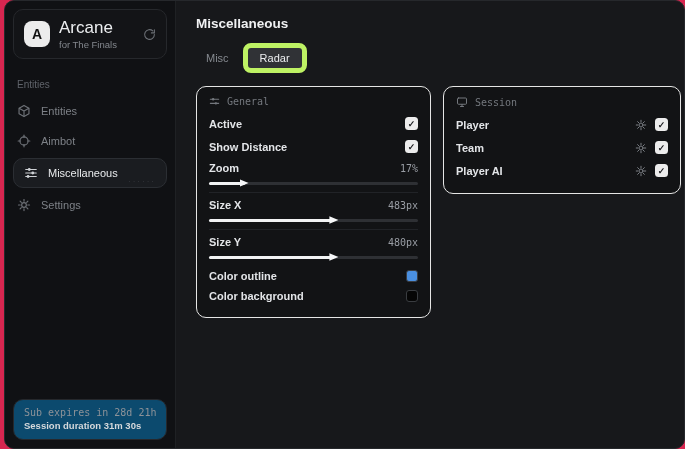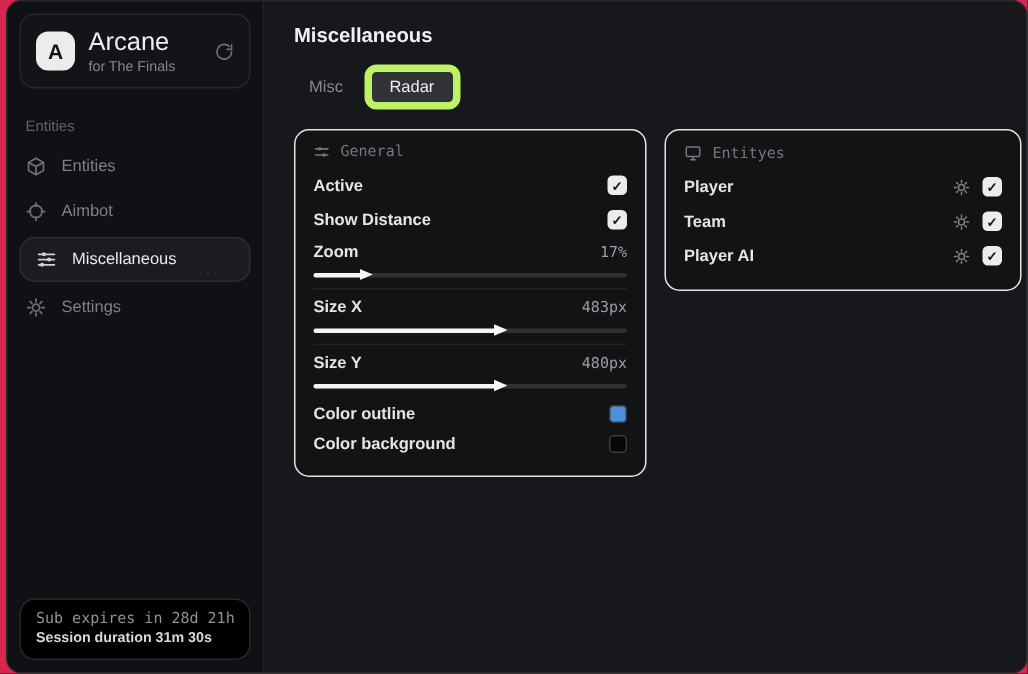--- a/index.html
+++ b/index.html
@@ -28,21 +28,21 @@
   .nav-item { display:flex; align-items:center; gap:10px; padding:8px 12px; font-size:11px;
               color:#7d8187; cursor:pointer; }
   .nav-item .icon { color:#6d7177; }
   .nav-item.active { position:relative; margin:2px 8px; padding:7px 10px; background:#1a1c20;
                      border:1px solid #2b2e33; border-radius:10px; color:#e8eaec; }
   .nav-item.active .icon { color:#cfd2d6; }
   .dots { position:absolute; right:10px; bottom:1px; font-size:8px; letter-spacing:2px; color:#35383d; }
   .dots::after { content:"······"; }
 
   .side-footer { margin:auto 8px 8px; padding:7px 10px 8px; border:1px solid #26282c;
-                 border-radius:10px; background:#000000; }
+                 border-radius:10px; background:#0c4a6e; }
   .sub-line { font-family:"DejaVu Sans Mono", monospace; font-size:10px; color:#8d9298; white-space:nowrap; }
   .session-line { margin-top:2px; font-size:9.5px; font-weight:bold; color:#d6d9dc; }
 
   
   .main { flex:1; padding:15px 16px 0 20px; }
   .page-title { font-size:13.5px; font-weight:bold; color:#f0f1f3; }
   .tabs { display:flex; align-items:center; gap:4px; margin-top:12px; }
   .tab { font-size:11px; color:#85898f; padding:5px 10px; border-radius:8px; cursor:pointer; }
   .tab.active { background:#303236; border:5px solid #bef264; color:#eceef0; padding:4px 12px; }
 
@@ -240,21 +240,21 @@
 
         <section class="card entities">
           <div class="card-header">
             <span class="icon">
               <svg width="12" height="12" viewBox="0 0 24 24" fill="none" stroke="currentColor" stroke-width="2" stroke-linecap="round">
                 <rect x="3" y="4" width="18" height="12.5" rx="2"></rect>
                   <line x1="9" y1="21" x2="15" y2="21"></line>
                   <line x1="12" y1="17" x2="12" y2="21"></line>
               </svg>
             </span>
-            <span>Entityes</span>
+            <span>Session</span>
           </div>
 
           <div class="row">
             <span class="row-label">Player</span>
             <span class="ent-right">
               <span class="icon gear-sm">
                 <svg width="12" height="12" viewBox="0 0 24 24" fill="none" stroke="currentColor" stroke-width="2" stroke-linecap="round">
                   <circle cx="12" cy="12" r="4"></circle>
                   <line x1="12" y1="2.5" x2="12" y2="5.5"></line>
                     <line x1="12" y1="18.5" x2="12" y2="21.5"></line>

